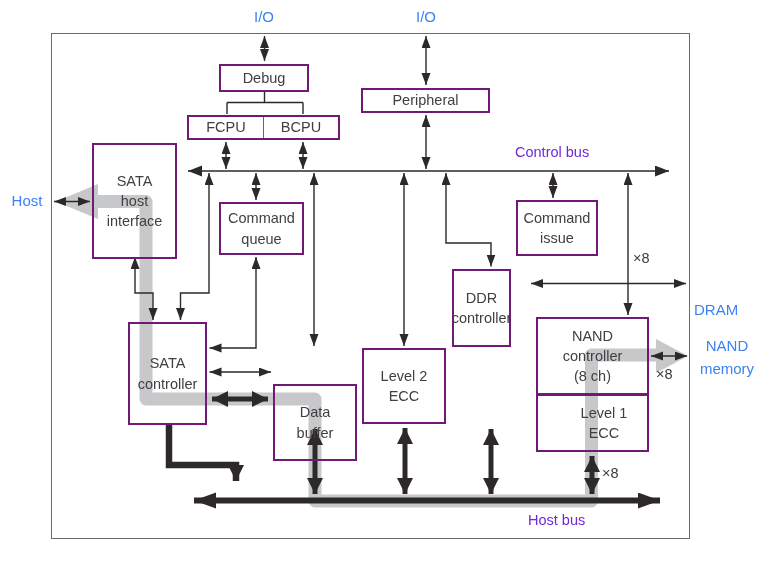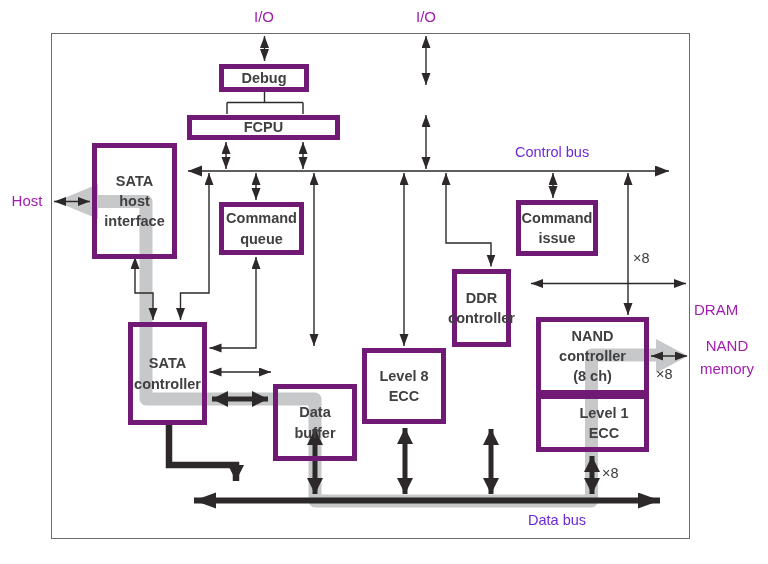--- a/index.html
+++ b/index.html
@@ -3,28 +3,27 @@
 <meta charset="utf-8">
 <style>
   html,body{margin:0;padding:0;background:#ffffff;}
   #stage{
     position:relative;width:768px;height:564px;background:#ffffff;
     font-family:"Liberation Sans","DejaVu Sans",sans-serif;
     color:#404042;overflow:hidden;
   }
   #diagram-svg{position:absolute;left:0;top:0;}
   .box{
-    position:absolute;border:5px solid #701a75;background:transparent;
+    position:absolute;border:2px solid #701a75;background:transparent;
     display:flex;align-items:center;justify-content:center;text-align:center;
     box-sizing:border-box;
-    font-weight:bold;
   }
   .lbl{white-space:pre-line;font-size:14.5px;line-height:1.4;color:#404042;}
   .outside-label{
-    position:absolute;text-align:center;font-size:15px;color:#a21caf;
+    position:absolute;text-align:center;font-size:15px;color:#3b82f6;
     white-space:pre-line;line-height:1.15;
   }
   .bus-label{position:absolute;font-size:14.5px;color:#6d28d9;}
   .x8{position:absolute;font-size:14.5px;color:#3b3b3d;}
   .cellwrap{display:flex;width:100%;height:100%;}
   .cell{flex:1;display:flex;align-items:center;justify-content:center;}
   .cell+.cell{border-left:1px solid #66676a;}
   .outer-border{
     position:absolute;left:51px;top:33px;width:639px;height:506px;
     border:1px solid #6a6b6e;box-sizing:border-box;background:transparent;
@@ -97,23 +96,29 @@
 
   <div class="box" style="left:219px;top:64px;width:90px;height:28px;">
     <span class="lbl">Debug</span>
   </div>
 
   <div class="box" style="left:187px;top:115px;width:153px;height:25px;padding:0;">
     <div class="cellwrap">
       <div class="cell">
         <span class="lbl">FCPU</span>
       </div>
+      <div class="cell">
+        <span class="lbl">BCPU</span>
+      </div>
     </div>
   </div>
 
+  <div class="box" style="left:361px;top:88px;width:129px;height:25px;">
+    <span class="lbl">Peripheral</span>
+  </div>
 
   <div class="box" style="left:92px;top:143px;width:85px;height:116px;">
     <span class="lbl">SATA
 host
 interface</span>
   </div>
 
   <div class="box" style="left:219px;top:202px;width:85px;height:53px;">
     <span class="lbl">Command
 queue</span>
@@ -134,21 +139,21 @@
     <span class="lbl">SATA
 controller</span>
   </div>
 
   <div class="box" style="left:273px;top:348px;width:84px;height:77px;margin-top:36px;">
     <span class="lbl">Data
 buffer</span>
   </div>
 
   <div class="box" style="left:362px;top:348px;width:84px;height:76px;">
-    <span class="lbl">Level 8
+    <span class="lbl">Level 2
 ECC</span>
   </div>
 
   <div class="box" style="left:536px;top:317px;width:113px;height:78px;">
     <span class="lbl">NAND
 controller
 (8 ch)</span>
   </div>
 
   <div class="box" style="left:536px;top:394px;width:113px;height:58px;padding-left:23px;">
@@ -157,19 +162,19 @@
   </div>
 
   <div class="outside-label" style="left:234px;top:8px;width:60px;">I/O</div>
   <div class="outside-label" style="left:396px;top:8px;width:60px;">I/O</div>
   <div class="outside-label" style="left:6px;top:192px;width:42px;">Host</div>
   <div class="outside-label" style="left:694px;top:274px;width:60px;text-align:left;margin-top:27px;">DRAM</div>
   <div class="outside-label" style="left:692px;top:334px;width:70px;line-height:1.55;">NAND
 memory</div>
 
   <div class="bus-label" style="left:515px;top:144px;">Control bus</div>
-  <div class="bus-label" style="left:528px;top:512px;">Data bus</div>
+  <div class="bus-label" style="left:528px;top:512px;">Host bus</div>
 
   <div class="x8" style="left:633px;top:250px;">×8</div>
   <div class="x8" style="left:656px;top:366px;">×8</div>
   <div class="x8" style="left:602px;top:465px;">×8</div>
 
 </div>
 
 </body></html>

